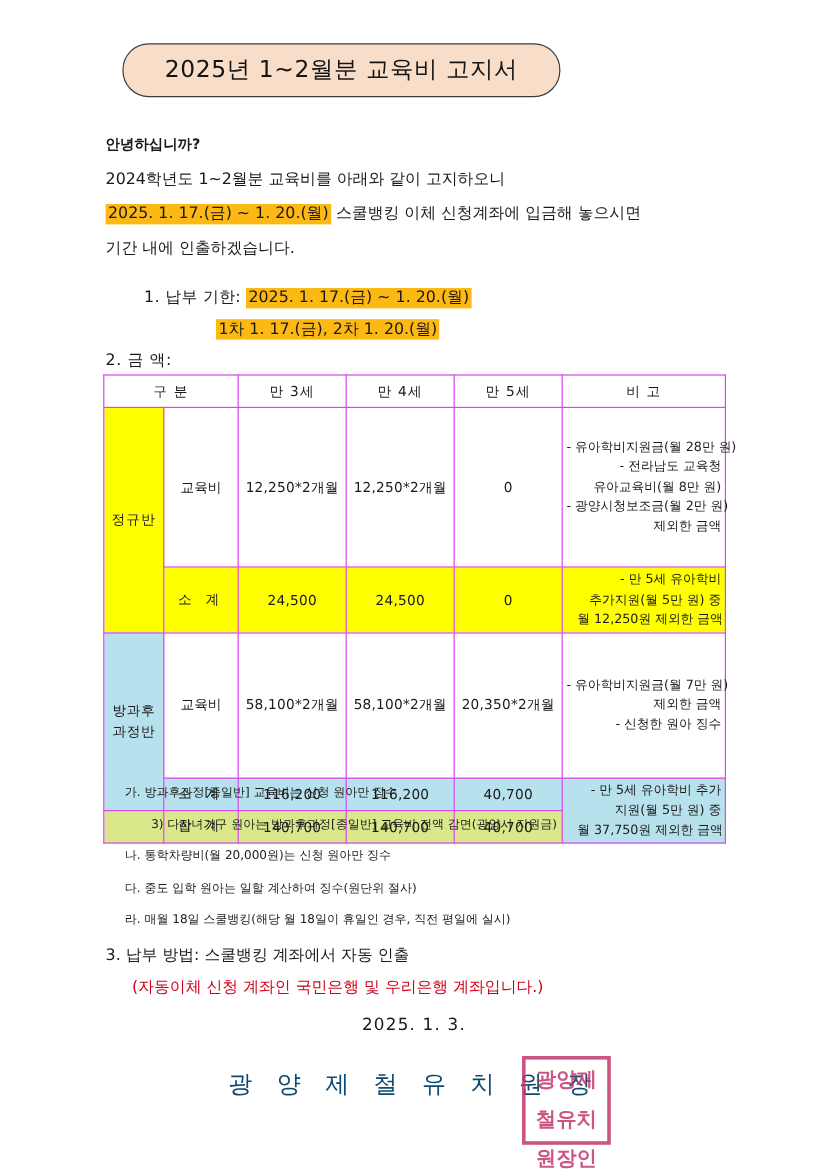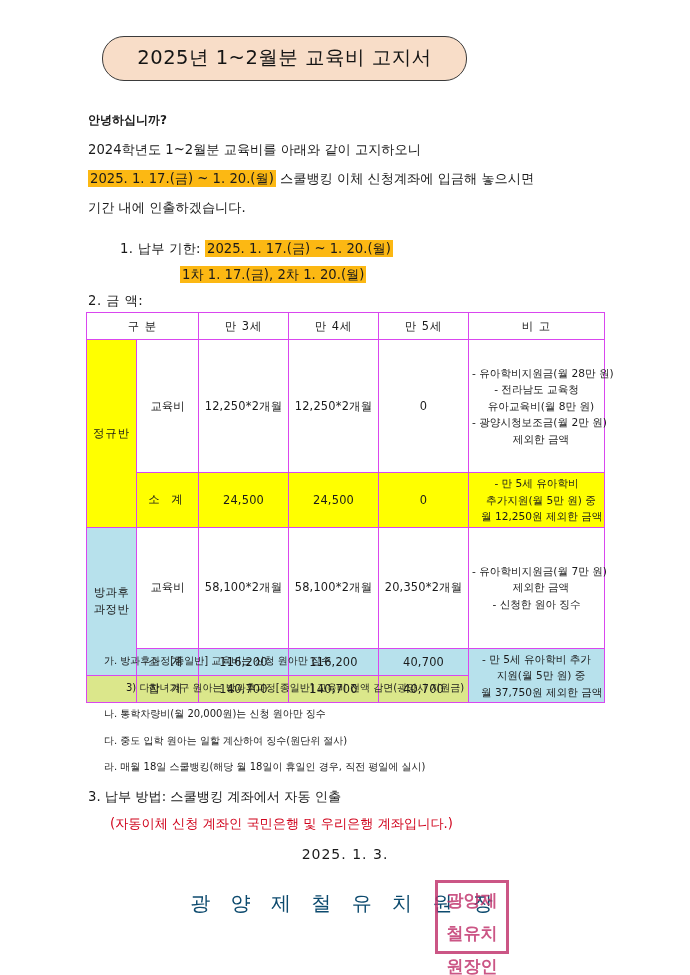--- a/index.html
+++ b/index.html
@@ -110,21 +110,21 @@
   .cell-white-note { background: #ffffff; }
   .sub-label { letter-spacing: 4px; }
 
   .note-cell {
     text-align: left;
     vertical-align: top;
     padding: 4px 4px 4px 5px;
     line-height: 16.5px;
     font-size: 10.6px;
   }
-  .note-cell .nl { display: block; white-space: nowrap; }
+  .note-cell .nl { display: block; white-space: nowrap; text-align: right; }
   .note-cell .hang { padding-left: 9px; }
 
   .amt { letter-spacing: 0.2px; }
 
   
   .notes {
     position: absolute;
     left: 104px;
     top: 648px;
     font-size: 10px;

